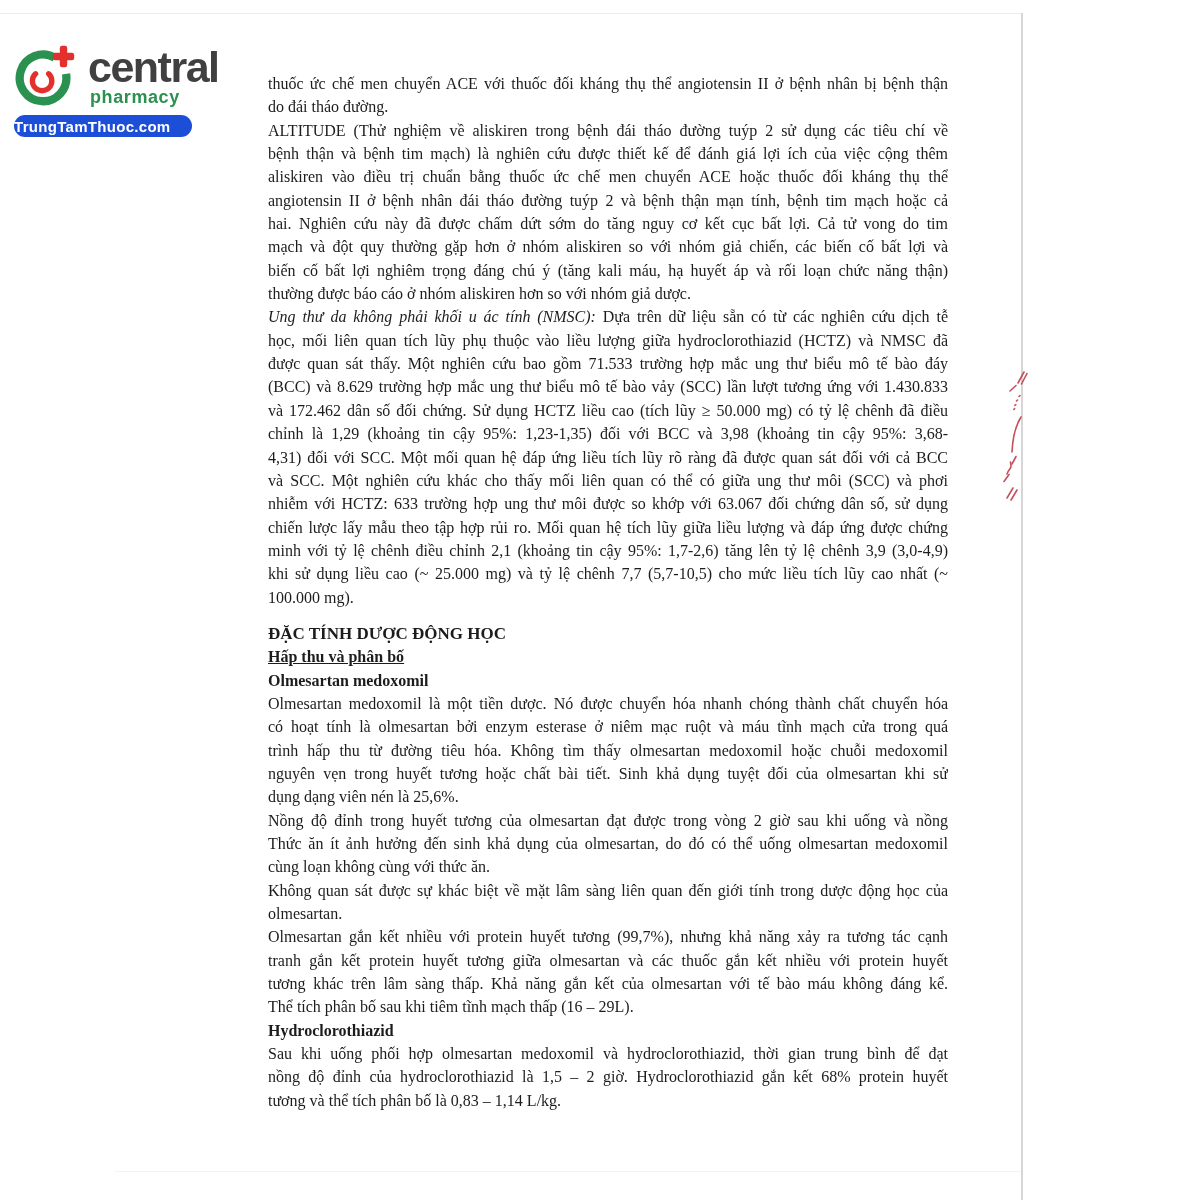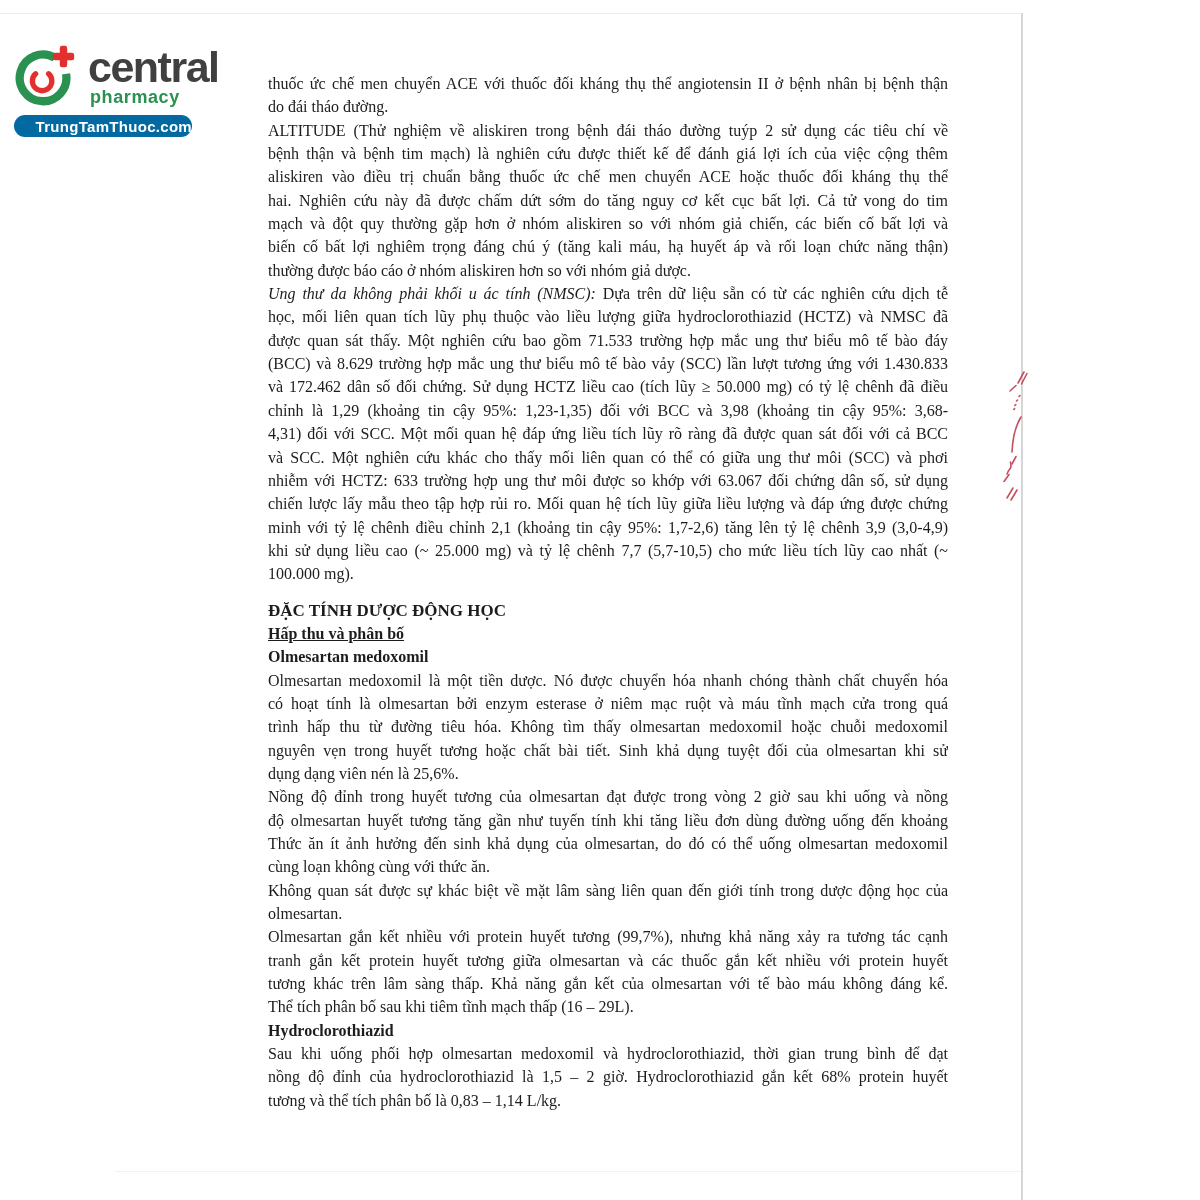--- a/index.html
+++ b/index.html
@@ -12,21 +12,21 @@
   .edge-vertical{position:absolute;left:1021px;top:13px;width:2px;height:1187px;background:#d6d6d6;}
 
   
   .logo{position:absolute;left:14px;top:38px;width:196px;height:102px;}
   .logo-mark{position:absolute;left:0;top:3px;width:64px;height:70px;}
   .logo-brand{position:absolute;left:74px;top:8px;font-family:"Liberation Sans","DejaVu Sans",sans-serif;
               font-weight:bold;font-size:43px;line-height:43px;letter-spacing:-1.5px;color:#404040;}
   .logo-brand-sub{position:absolute;left:76px;top:51px;font-family:"Liberation Sans","DejaVu Sans",sans-serif;
               font-weight:bold;font-size:18px;line-height:17px;letter-spacing:0.6px;color:#2a9150;}
   .logo-banner{position:absolute;left:0;top:77px;width:178px;height:22px;border-radius:11px;
-              background:#0369a1;display:flex;align-items:center;justify-content:flex-end;}
+              background:#1d4ed8;display:flex;align-items:center;justify-content:flex-start;}
   .logo-banner span{font-family:"Liberation Sans","DejaVu Sans",sans-serif;font-weight:bold;
               font-size:15px;color:#ffffff;letter-spacing:0.3px;}
 
   
   .doc{position:absolute;left:268px;top:72px;width:680px;font-size:16px;line-height:23.35px;}
   .para{margin:0;}
   .space-before{margin-top:13px;}
   .line{height:23.35px;overflow:hidden;text-align:justify;text-align-last:justify;}
   .line.last{text-align-last:left;}
   .heading1 .line{font-weight:bold;font-size:17px;}
@@ -65,20 +65,21 @@
 
   <div class="doc" id="doc">
       <div class="para body">
         <div class="line">thuốc ức chế men chuyển ACE với thuốc đối kháng thụ thể angiotensin II ở bệnh nhân bị bệnh thận</div>
         <div class="line last">do đái tháo đường.</div>
       </div>
       <div class="para body">
         <div class="line">ALTITUDE (Thử nghiệm về aliskiren trong bệnh đái tháo đường tuýp 2 sử dụng các tiêu chí về</div>
         <div class="line">bệnh thận và bệnh tim mạch) là nghiên cứu được thiết kế để đánh giá lợi ích của việc cộng thêm</div>
         <div class="line">aliskiren vào điều trị chuẩn bằng thuốc ức chế men chuyển ACE hoặc thuốc đối kháng thụ thể</div>
+        <div class="line">angiotensin II ở bệnh nhân đái tháo đường tuýp 2 và bệnh thận mạn tính, bệnh tim mạch hoặc cả</div>
         <div class="line">hai. Nghiên cứu này đã được chấm dứt sớm do tăng nguy cơ kết cục bất lợi. Cả tử vong do tim</div>
         <div class="line">mạch và đột quy thường gặp hơn ở nhóm aliskiren so với nhóm giả chiến, các biến cố bất lợi và</div>
         <div class="line">biến cố bất lợi nghiêm trọng đáng chú ý (tăng kali máu, hạ huyết áp và rối loạn chức năng thận)</div>
         <div class="line last">thường được báo cáo ở nhóm aliskiren hơn so với nhóm giả dược.</div>
       </div>
       <div class="para body">
         <div class="line"><span class="italic">Ung thư da không phải khối u ác tính (NMSC):</span> Dựa trên dữ liệu sẵn có từ các nghiên cứu dịch tễ</div>
         <div class="line">học, mối liên quan tích lũy phụ thuộc vào liều lượng giữa hydroclorothiazid (HCTZ) và NMSC đã</div>
         <div class="line">được quan sát thấy. Một nghiên cứu bao gồm 71.533 trường hợp mắc ung thư biểu mô tế bào đáy</div>
         <div class="line">(BCC) và 8.629 trường hợp mắc ung thư biểu mô tế bào vảy (SCC) lần lượt tương ứng với 1.430.833</div>
@@ -103,21 +104,20 @@
       </div>
       <div class="para body">
         <div class="line">Olmesartan medoxomil là một tiền dược. Nó được chuyển hóa nhanh chóng thành chất chuyển hóa</div>
         <div class="line">có hoạt tính là olmesartan bởi enzym esterase ở niêm mạc ruột và máu tĩnh mạch cửa trong quá</div>
         <div class="line">trình hấp thu từ đường tiêu hóa. Không tìm thấy olmesartan medoxomil hoặc chuỗi medoxomil</div>
         <div class="line">nguyên vẹn trong huyết tương hoặc chất bài tiết. Sinh khả dụng tuyệt đối của olmesartan khi sử</div>
         <div class="line last">dụng dạng viên nén là 25,6%.</div>
       </div>
       <div class="para body">
         <div class="line">Nồng độ đỉnh trong huyết tương của olmesartan đạt được trong vòng 2 giờ sau khi uống và nồng</div>
-        <div class="line">độ olmesartan huyết tương tăng gần như tuyến tính khi tăng liều đơn dùng đường uống đến khoảng</div>
       </div>
       <div class="para body">
         <div class="line">Thức ăn ít ảnh hưởng đến sinh khả dụng của olmesartan, do đó có thể uống olmesartan medoxomil</div>
         <div class="line last">cùng loạn không cùng với thức ăn.</div>
       </div>
       <div class="para body">
         <div class="line">Không quan sát được sự khác biệt về mặt lâm sàng liên quan đến giới tính trong dược động học của</div>
         <div class="line last">olmesartan.</div>
       </div>
       <div class="para body">

